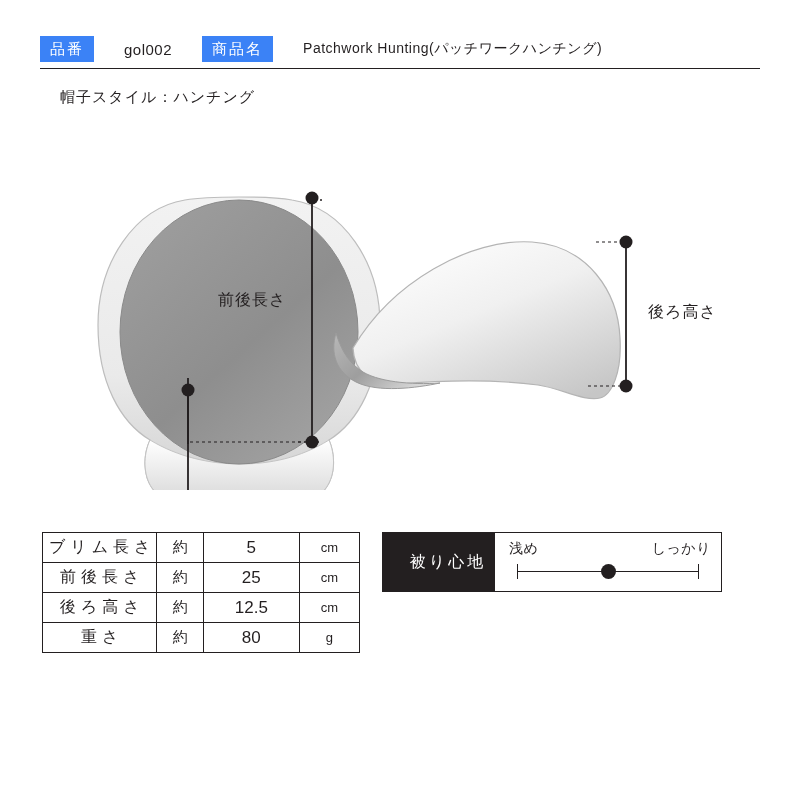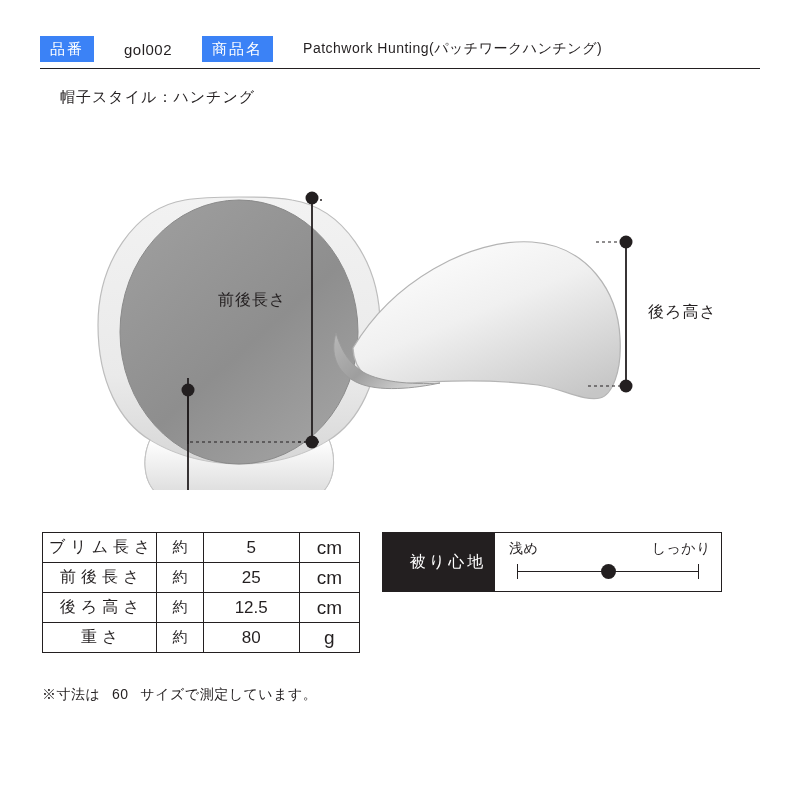--- a/index.html
+++ b/index.html
@@ -121,21 +121,21 @@
     font-size: 15px;
   }
   .spec-table td.c-value {
     width: 96px;
     text-align: center;
     font-size: 17px;
   }
   .spec-table td.c-unit {
     width: 60px;
     text-align: center;
-    font-size: 19px;
+    font-size: 13px;
   }
   .note {
     position: absolute;
     left: 42px;
     top: 686px;
     font-size: 14px;
     letter-spacing: 0.5px;
   }
   .note .sz {
     display: inline-block;
@@ -343,23 +343,20 @@
       </tr>
       <tr>
         <td class="c-name">重さ</td>
         <td class="c-approx">約</td>
         <td class="c-value">80</td>
         <td class="c-unit">g</td>
       </tr>
     </tbody>
   </table>
 
-  <div class="note">
-    <span>※寸法は</span><span class="sz">60</span><span>サイズで測定しています。</span>
-  </div>
 
   <div class="fit-block">
     <div class="fit-label">被り心地</div>
     <div class="fit-scale">
       <div class="fit-end-label fit-left-label">浅め</div>
       <div class="fit-end-label fit-right-label">しっかり</div>
       <div class="fit-axis"></div>
       <div class="fit-tick left"></div>
       <div class="fit-tick right"></div>
       <div class="fit-dot" id="fit-dot" style="left: 105.5px;"></div>

